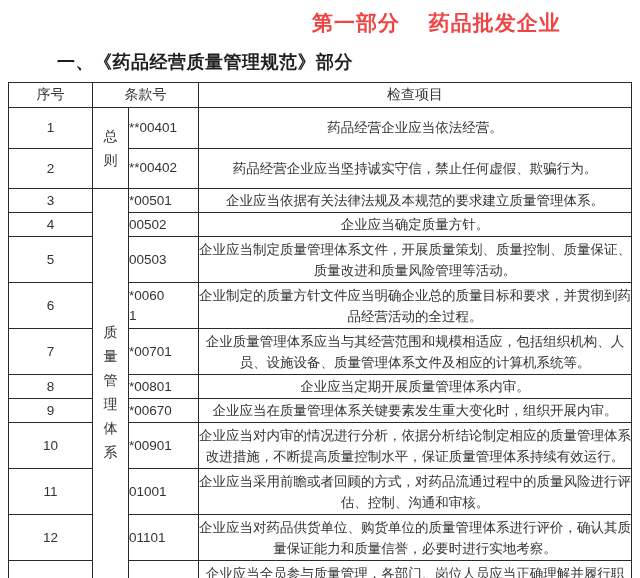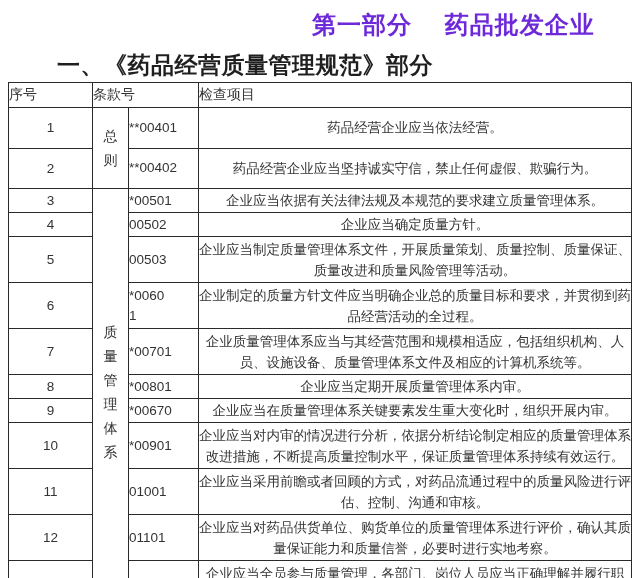--- a/index.html
+++ b/index.html
@@ -10,31 +10,31 @@
     margin: 0 auto;
     background: #ffffff;
     font-family: "Liberation Sans", "DejaVu Sans", sans-serif;
     color: #2e2e2e;
     overflow: hidden;
   }
   .doc-title {
     position: absolute;
     left: 312px;
     top: 9px;
-    font-size: 24px;
+    font-size: 21px;
     font-weight: bold;
     letter-spacing: 1px;
-    color: #6d28d9;
+    color: #ef4444;
     white-space: nowrap;
   }
   .section-heading {
     position: absolute;
     left: 57px;
     top: 50px;
-    font-size: 23px;
+    font-size: 18px;
     font-weight: bold;
     letter-spacing: 0.5px;
     color: #1f1f1f;
     white-space: nowrap;
   }
   table.checklist {
     position: absolute;
     left: 8px;
     top: 82px;
     width: 623px;
@@ -59,21 +59,21 @@
     line-height: 20px;
     color: #3a3a3a;
     margin-left: 6px;
   }
   td.c-item {
     text-align: center;
     padding: 2px 2px 2px 8px;
     line-height: 21px;
   }
   td.c-hdr {
-    text-align: left;
+    text-align: center;
     font-size: 14px;
     color: #2b2b2b;
   }
   .vtext {
     width: 1em;
     margin: 16px auto;
     word-break: break-all;
     line-height: 24px;
     font-size: 14px;
     color: #333333;

